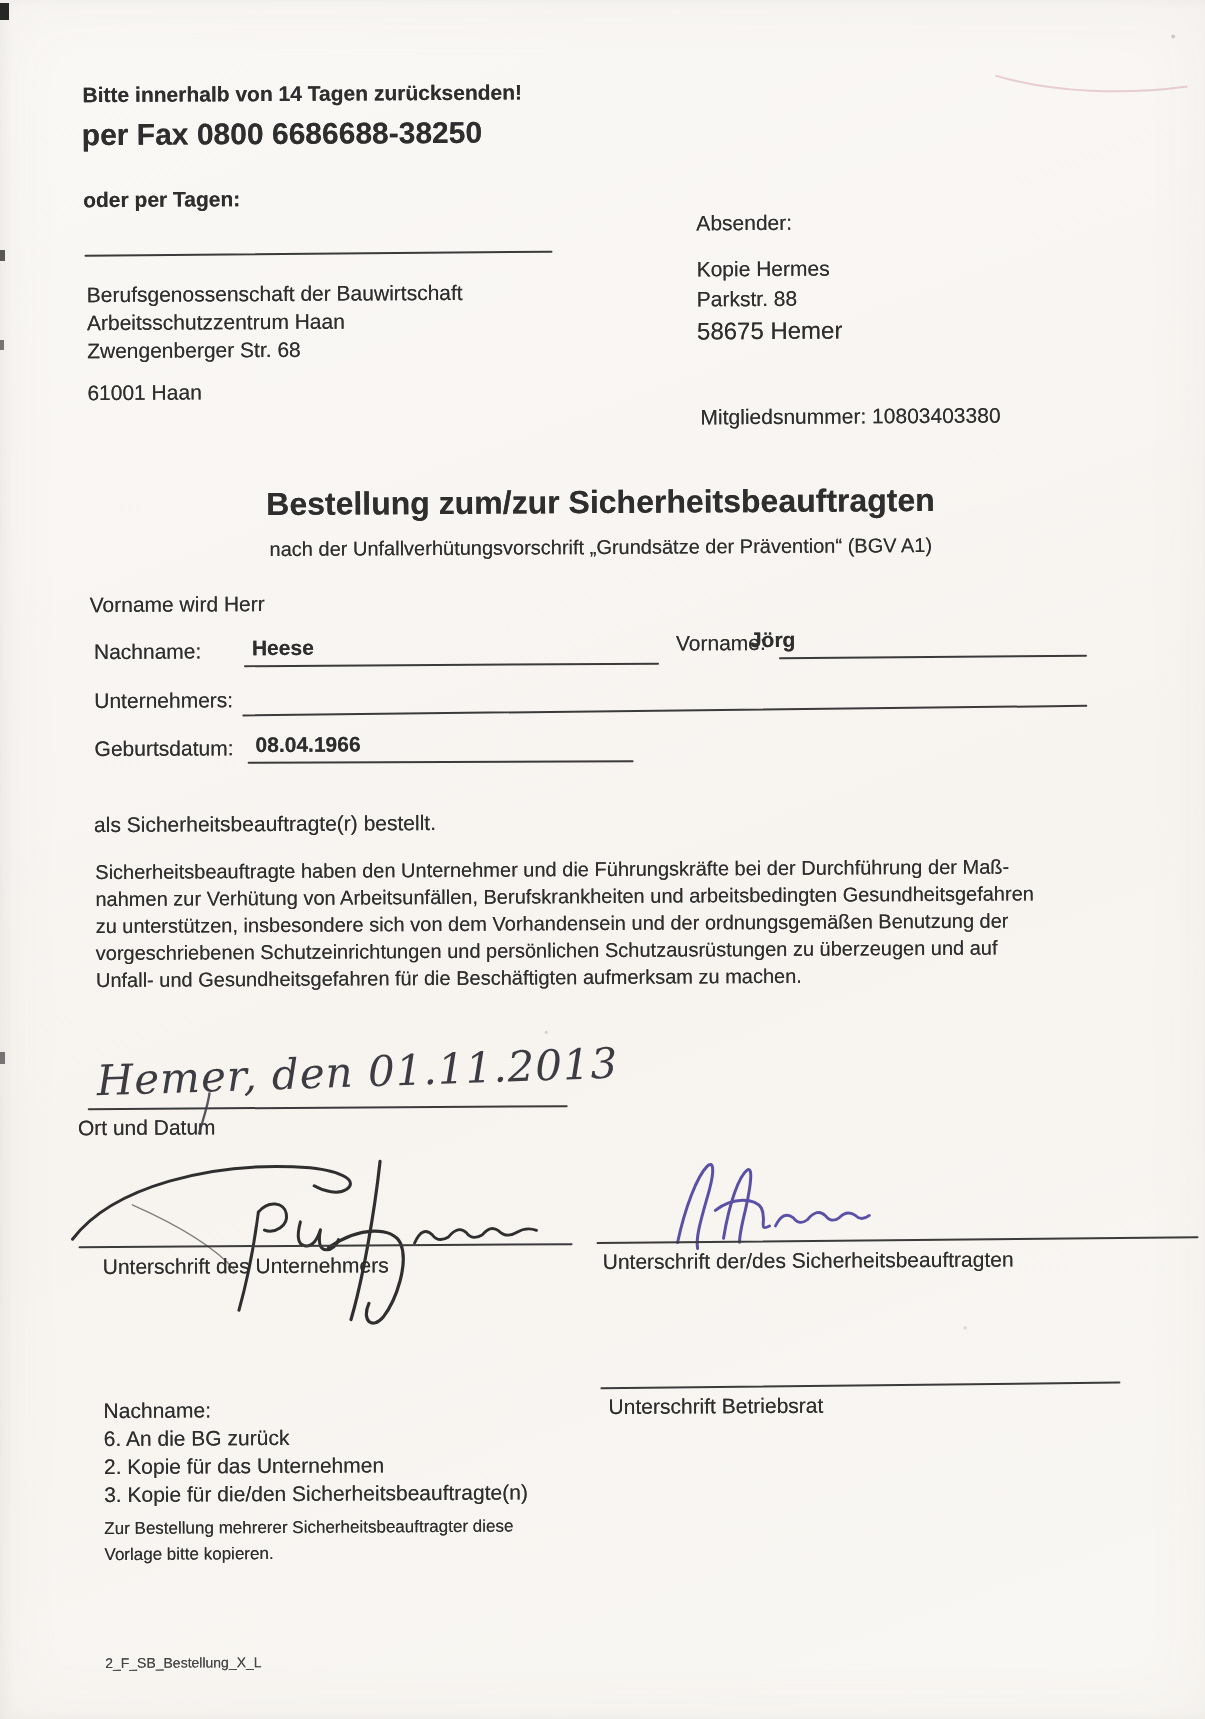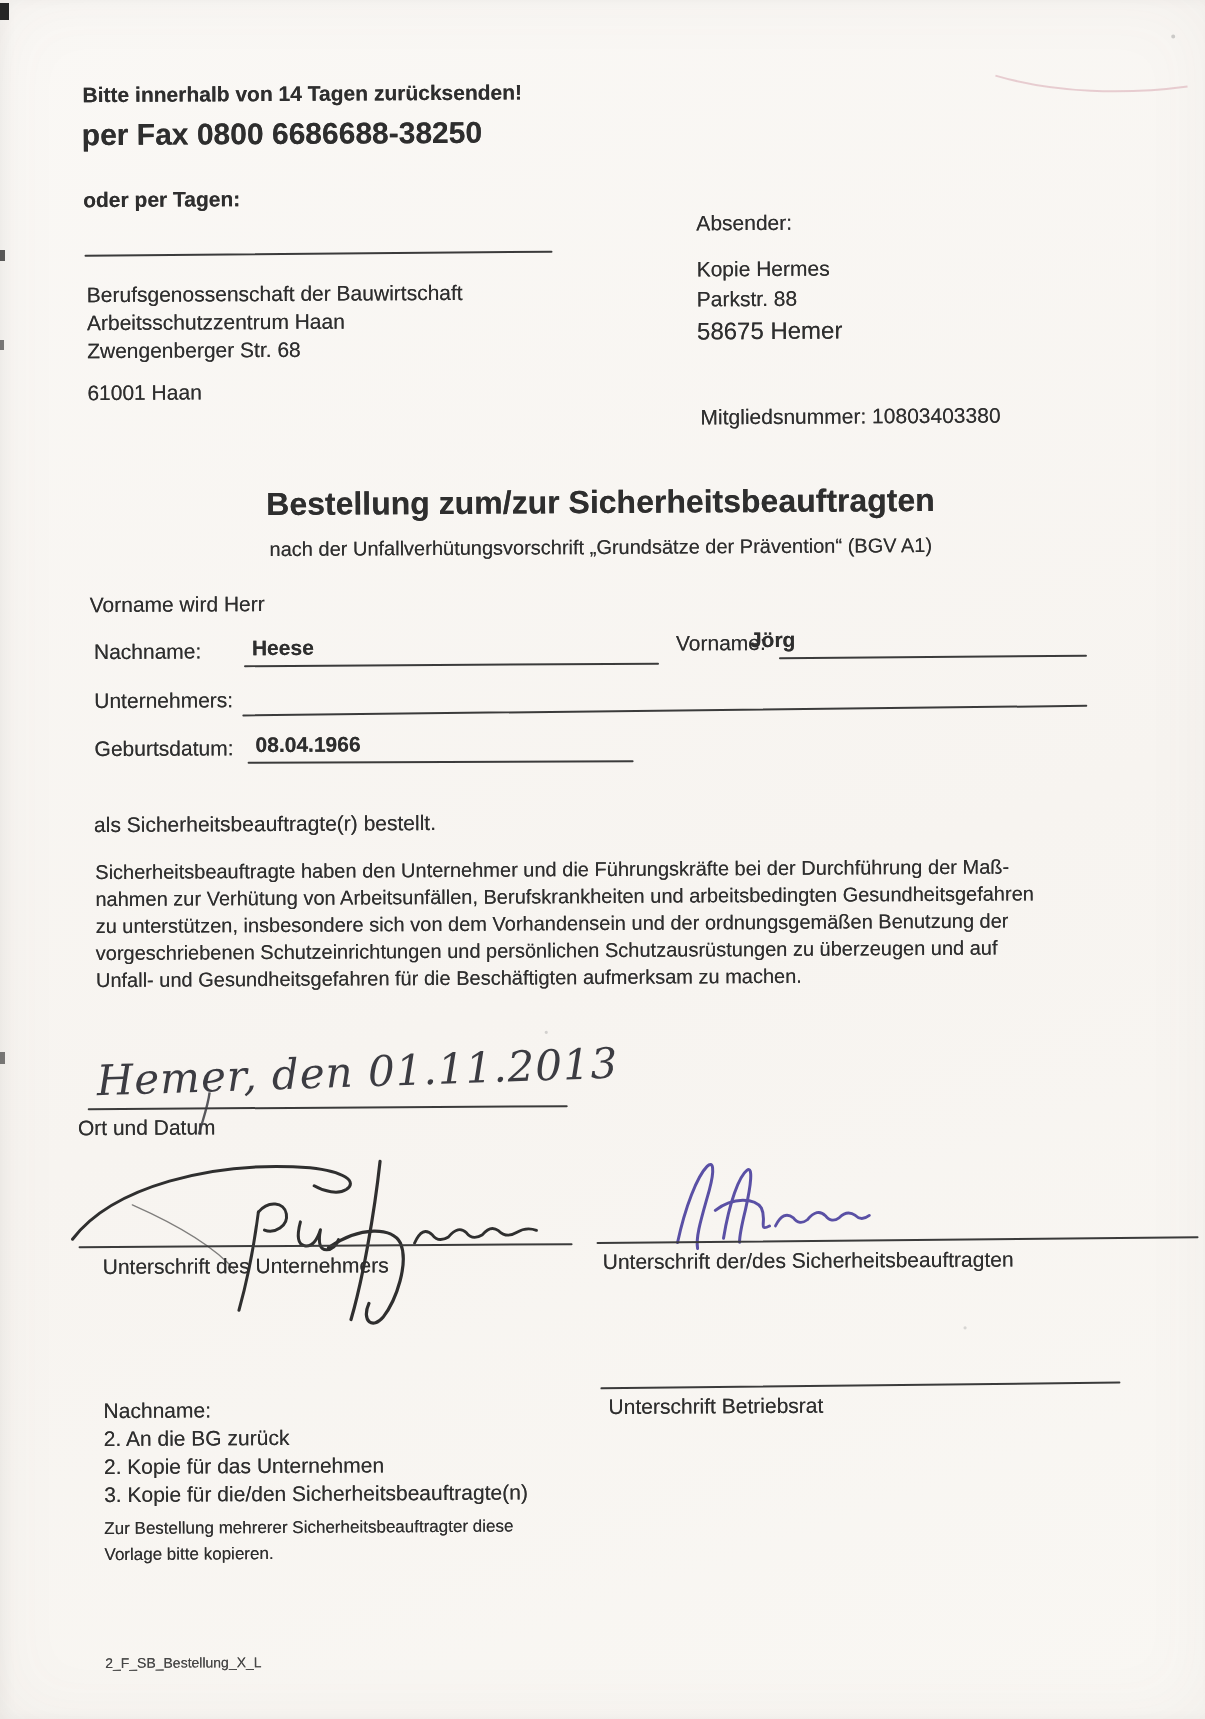--- a/index.html
+++ b/index.html
@@ -96,21 +96,21 @@
       <path d="M58 56 C 76 42, 98 44, 104 54 C 110 66, 100 78, 112 72" stroke="#5a50a5" stroke-width="3"></path>
       <path d="M118 72 q 8 -16 18 -8 q 6 8 14 2 q 10 -12 18 -4 q 6 8 14 2 q 8 -8 16 -2 q 6 6 14 0" stroke="#5a50a5" stroke-width="2.8"></path>
     </svg>
     <div class="hline" style="left:594px;top:1241px;width:602px;transform:rotate(-0.2deg)"></div>
     <div class="txt" style="left:600px;top:1250px;font-size:21px">Unterschrift der/des Sicherheitsbeauftragten</div>
 
     <div class="hline" style="left:597px;top:1386px;width:520px;transform:rotate(-0.3deg)"></div>
     <div class="txt" style="left:605px;top:1395px;font-size:21px">Unterschrift Betriebsrat</div>
 
     <div class="txt" style="left:100px;top:1396px;font-size:21px">Nachname:</div>
-    <div class="txt" style="left:100px;top:1424px;font-size:21px">2. An die BG zurück</div>
+    <div class="txt" style="left:100px;top:1424px;font-size:21px">6. An die BG zurück</div>
     <div class="txt" style="left:100px;top:1452px;font-size:21px">2. Kopie für das Unternehmen</div>
     <div class="txt" style="left:100px;top:1480px;font-size:21px">3. Kopie für die/den Sicherheitsbeauftragte(n)</div>
 
     <div class="txt" style="left:100px;top:1516px;font-size:17px">Zur Bestellung mehrerer Sicherheitsbeauftragter diese</div>
     <div class="txt" style="left:100px;top:1542px;font-size:17px">Vorlage bitte kopieren.</div>
 
     <div class="txt" style="left:100px;top:1652px;font-size:14px;color:#474747">2_F_SB_Bestellung_X_L</div>
 
     <svg style="left:0;top:0" width="1205" height="1719">
       <path d="M1000 78 C 1060 96, 1130 98, 1192 90" fill="none" stroke="#d8a9b2" stroke-width="2" opacity="0.55"></path>

